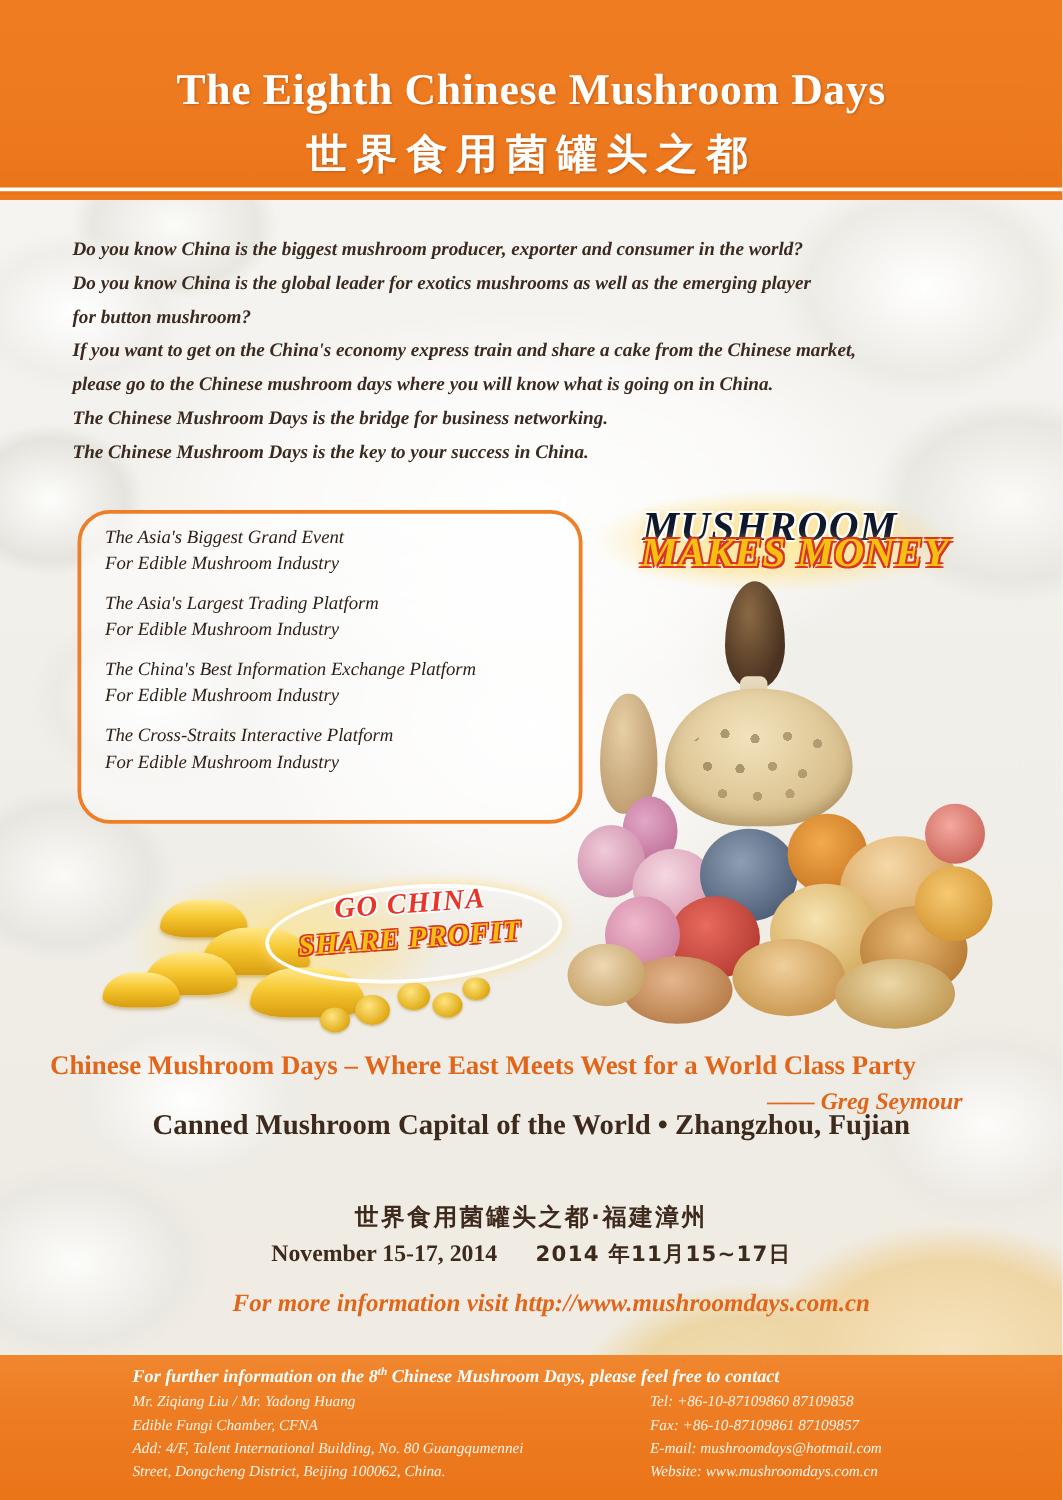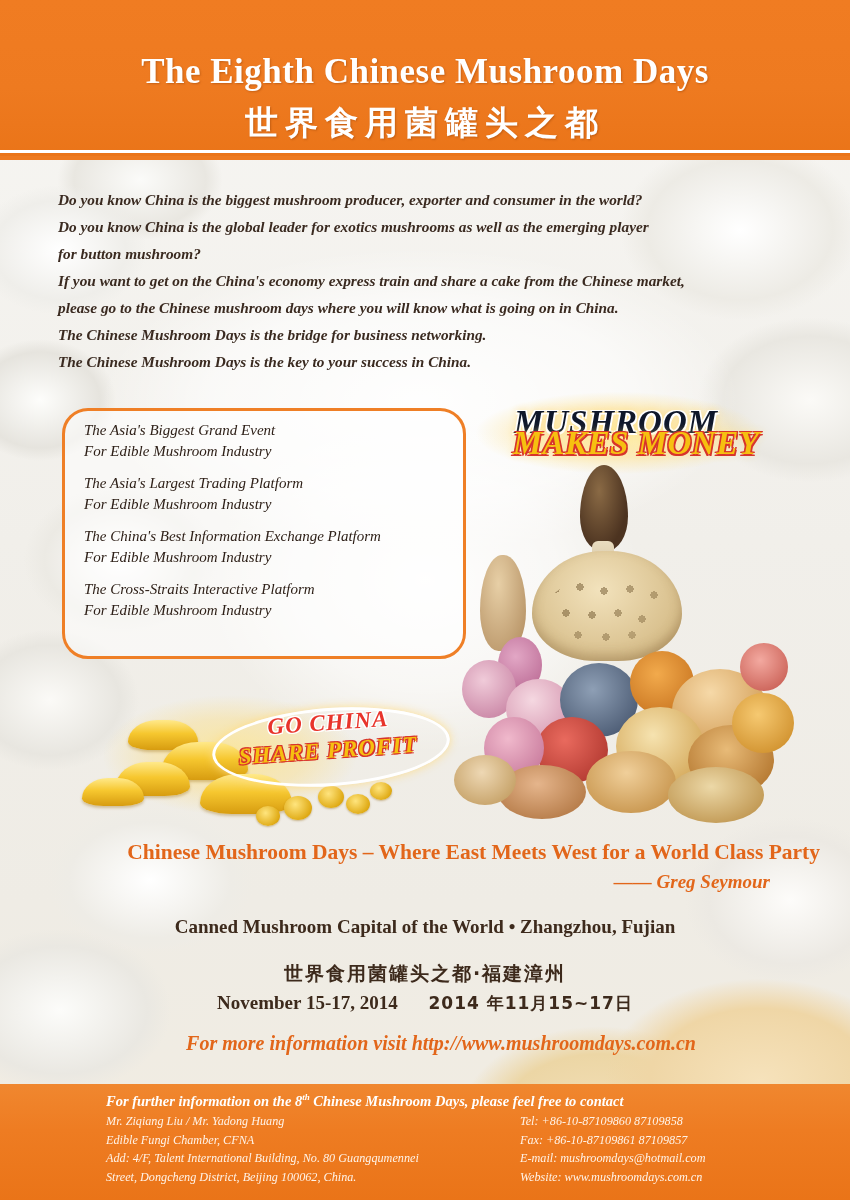--- a/index.html
+++ b/index.html
@@ -275,21 +275,21 @@
     color: #f6c010;
     letter-spacing: 1px;
     text-shadow: -1.2px -1.2px 0 #d8342b, 1.2px -1.2px 0 #d8342b, -1.2px 1.2px 0 #d8342b, 1.2px 1.2px 0 #d8342b;
     transform: rotate(-4deg);
   }
   
   .quote {
     position: absolute;
     left: 40px; top: 840px;
     width: 780px;
-    text-align: right;
+    text-align: left;
     color: #e2661a;
     font-size: 21.5px;
     font-weight: bold;
     font-family: "Liberation Serif", serif;
     white-space: nowrap;
   }
   .quote-author {
     position: absolute;
     left: 40px; top: 871px;
     width: 780px;
@@ -297,24 +297,24 @@
     padding-right: 50px;
     box-sizing: border-box;
     color: #e2661a;
     font-size: 19px;
     font-weight: bold;
     font-style: italic;
     font-family: "Liberation Serif", serif;
   }
   
   .venue-en {
-    position: absolute; left: 0; top: 916px; width: 850px;
+    position: absolute; left: 0; top: 887px; width: 850px;
     text-align: center;
     color: #3d2a1c;
-    font-size: 19px;
+    font-size: 23px;
     font-weight: bold;
     font-family: "Liberation Serif", serif;
   }
   .venue-cn {
     position: absolute; left: 0; top: 961px; width: 850px;
     text-align: center;
     color: #3d2a1c;
     font-size: 19px;
     font-weight: bold;
     letter-spacing: 2px;

